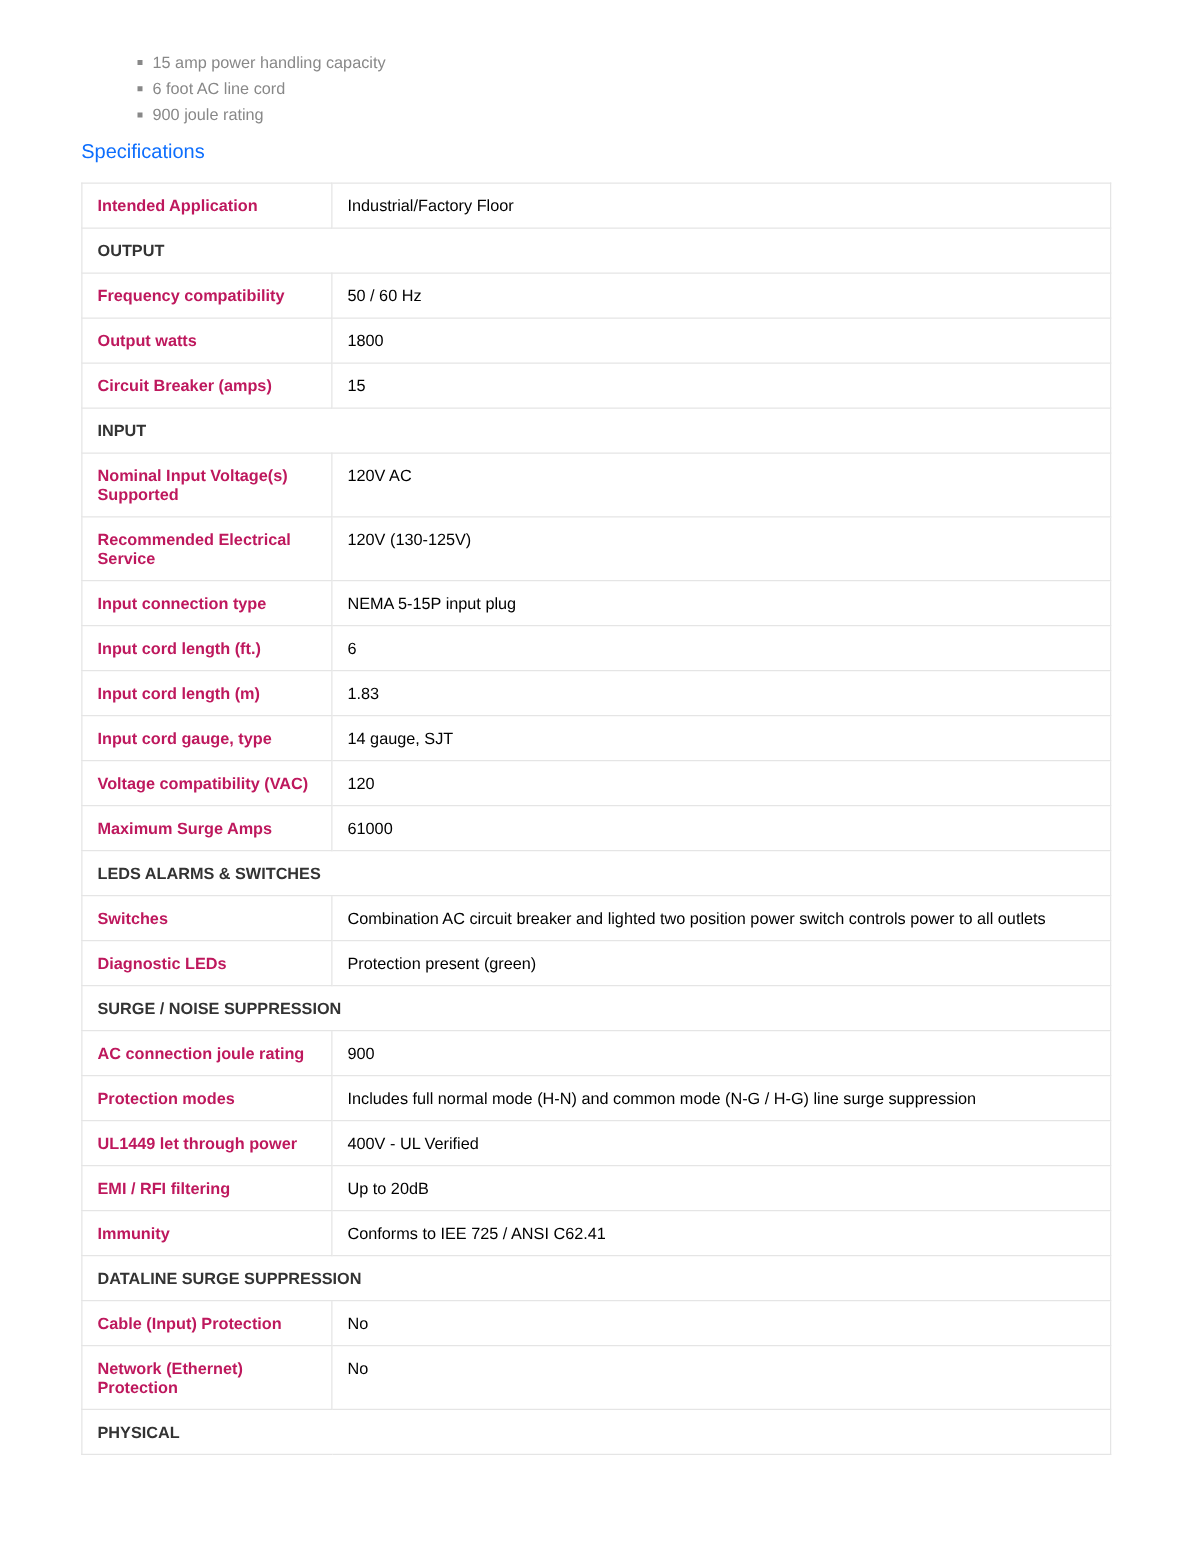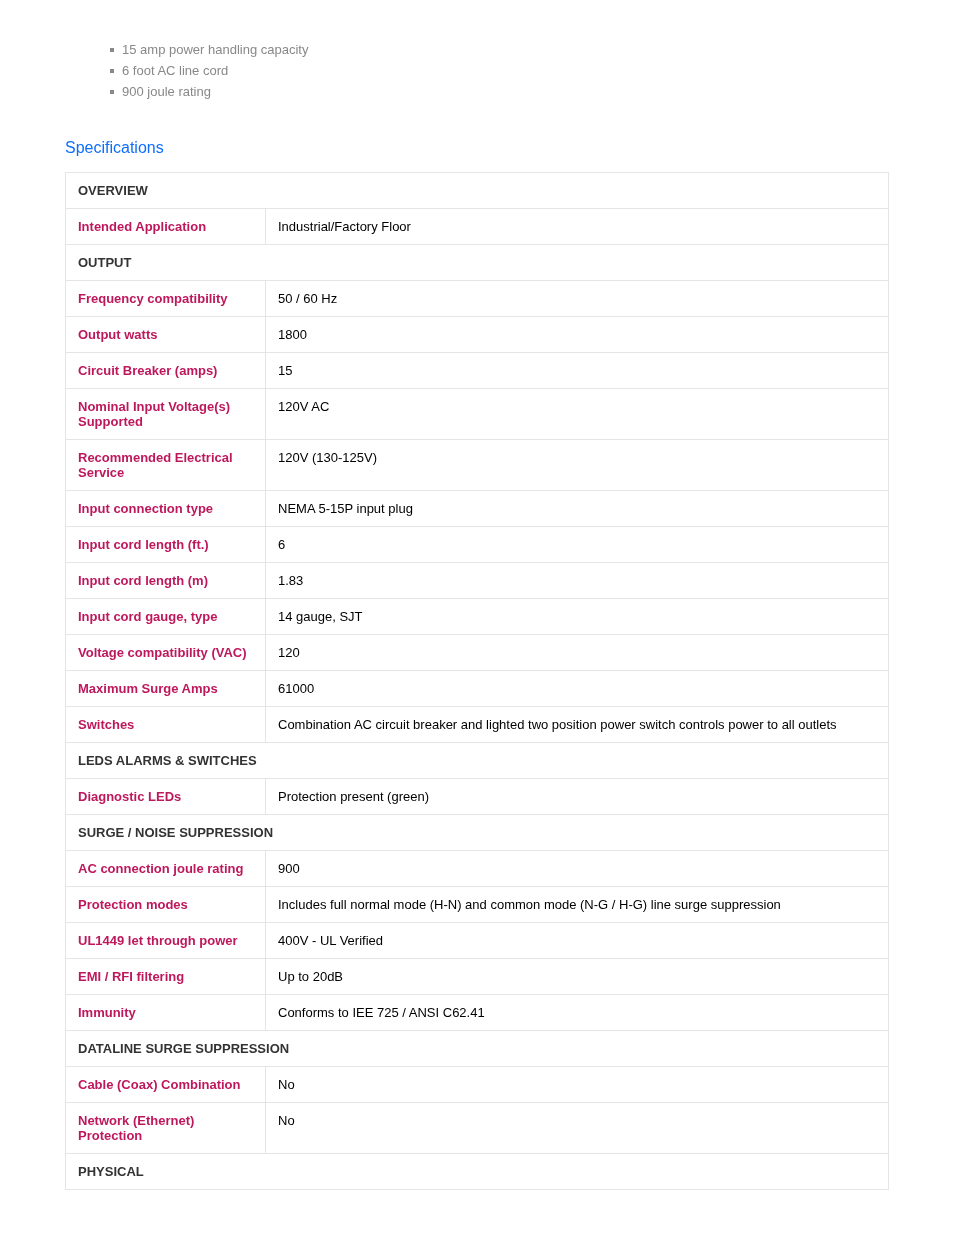--- a/index.html
+++ b/index.html
@@ -10,21 +10,21 @@
     body {
       font-family: Arial, Helvetica, sans-serif;
       font-size: 13px;
       color: #333;
       background: #fff;
       padding: 40px 65px;
       width: 954px;
     }
     .features {
       list-style: none;
-      margin-bottom: 37px;
+      margin-bottom: 11px;
       margin-left: 45px;
     }
     .features li {
       color: #888;
       font-size: 13px;
       line-height: 1.6;
       position: relative;
       padding-left: 12px;
     }
     .features li::before {
@@ -77,40 +77,40 @@
   <li>15 amp power handling capacity</li>
   <li>6 foot AC line cord</li>
   <li>900 joule rating</li>
 </ul>
 
 <h2 class="spec-heading">Specifications</h2>
 
 <table class="spec-table">
   <tbody id="spec-body">
       <tr>
-        <td colspan="2" class="section-header">OVERVIEW</td>
-      </tr>
-      <tr>
         <td class="spec-label">Intended Application</td>
         <td class="spec-value">Industrial/Factory Floor</td>
       </tr>
       <tr>
         <td colspan="2" class="section-header">OUTPUT</td>
       </tr>
       <tr>
         <td class="spec-label">Frequency compatibility</td>
         <td class="spec-value">50 / 60 Hz</td>
       </tr>
       <tr>
         <td class="spec-label">Output watts</td>
         <td class="spec-value">1800</td>
       </tr>
       <tr>
         <td class="spec-label">Circuit Breaker (amps)</td>
         <td class="spec-value">15</td>
+      </tr>
+      <tr>
+        <td colspan="2" class="section-header">INPUT</td>
       </tr>
       <tr>
         <td class="spec-label">Nominal Input Voltage(s) Supported</td>
         <td class="spec-value">120V AC</td>
       </tr>
       <tr>
         <td class="spec-label">Recommended Electrical Service</td>
         <td class="spec-value">120V (130-125V)</td>
       </tr>
       <tr>
@@ -131,25 +131,25 @@
       </tr>
       <tr>
         <td class="spec-label">Voltage compatibility (VAC)</td>
         <td class="spec-value">120</td>
       </tr>
       <tr>
         <td class="spec-label">Maximum Surge Amps</td>
         <td class="spec-value">61000</td>
       </tr>
       <tr>
+        <td colspan="2" class="section-header">LEDS ALARMS &amp; SWITCHES</td>
+      </tr>
+      <tr>
         <td class="spec-label">Switches</td>
         <td class="spec-value">Combination AC circuit breaker and lighted two position power switch controls power to all outlets</td>
-      </tr>
-      <tr>
-        <td colspan="2" class="section-header">LEDS ALARMS &amp; SWITCHES</td>
       </tr>
       <tr>
         <td class="spec-label">Diagnostic LEDs</td>
         <td class="spec-value">Protection present (green)</td>
       </tr>
       <tr>
         <td colspan="2" class="section-header">SURGE / NOISE SUPPRESSION</td>
       </tr>
       <tr>
         <td class="spec-label">AC connection joule rating</td>
@@ -168,21 +168,21 @@
         <td class="spec-value">Up to 20dB</td>
       </tr>
       <tr>
         <td class="spec-label">Immunity</td>
         <td class="spec-value">Conforms to IEE 725 / ANSI C62.41</td>
       </tr>
       <tr>
         <td colspan="2" class="section-header">DATALINE SURGE SUPPRESSION</td>
       </tr>
       <tr>
-        <td class="spec-label">Cable (Coax) Combination</td>
+        <td class="spec-label">Cable (Input) Protection</td>
         <td class="spec-value">No</td>
       </tr>
       <tr>
         <td class="spec-label">Network (Ethernet) Protection</td>
         <td class="spec-value">No</td>
       </tr>
       <tr>
         <td colspan="2" class="section-header">PHYSICAL</td>
       </tr>
     </tbody>

